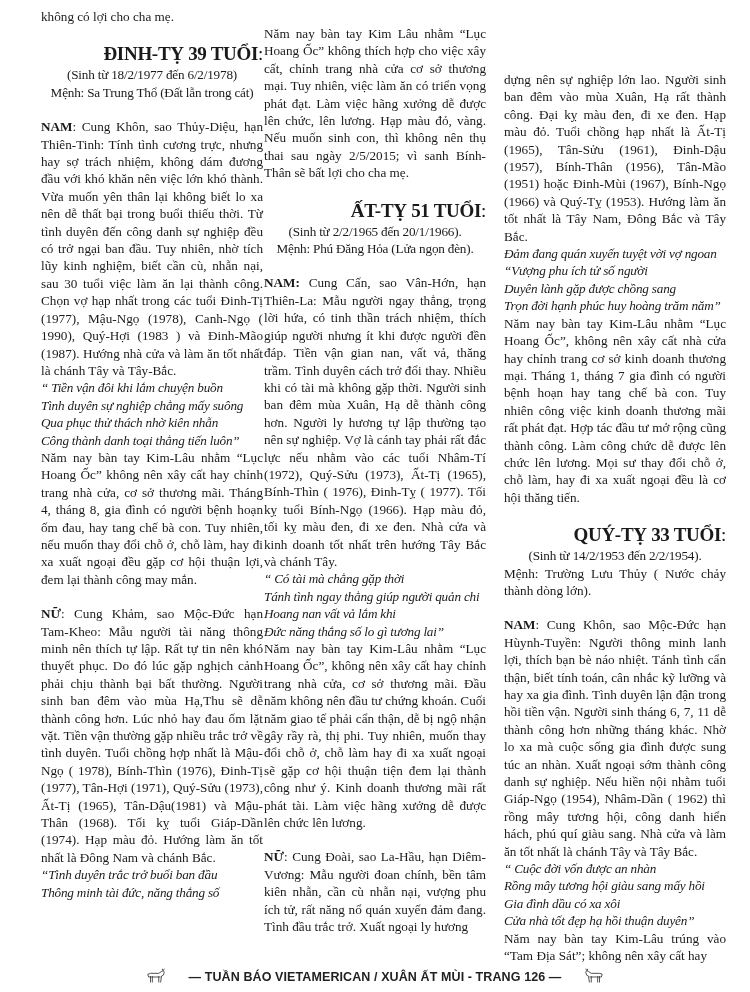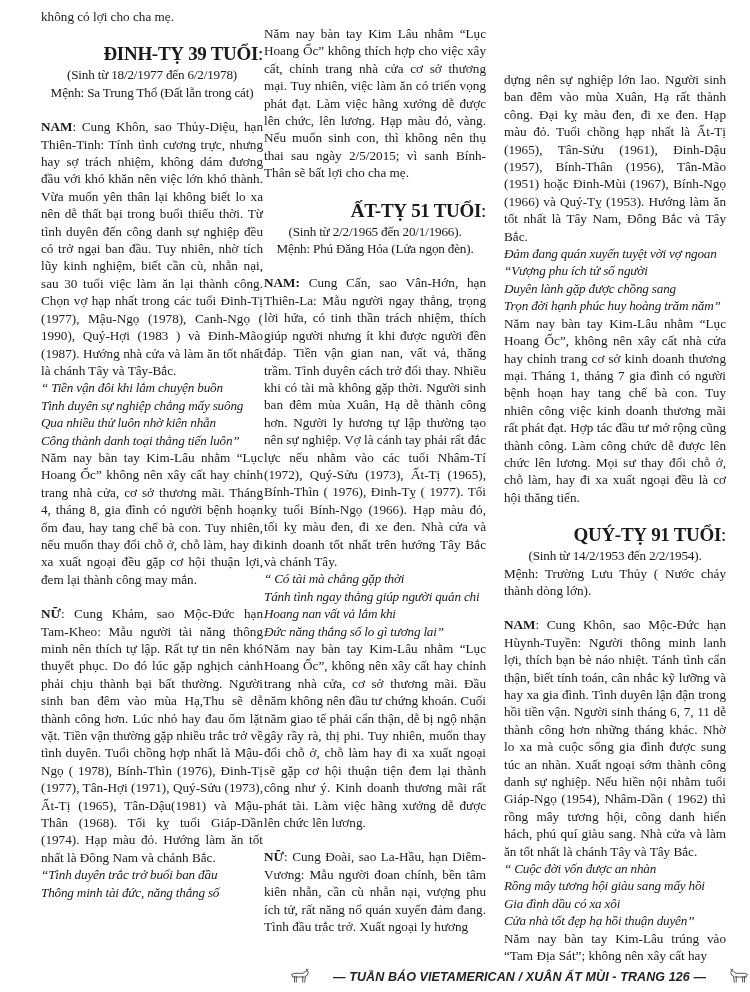--- a/index.html
+++ b/index.html
@@ -21,40 +21,40 @@
   h2.heading {
     margin: 0; font-size: 19px; line-height: 24px; font-weight: bold;
     letter-spacing: -0.3px; text-align: right;
   }
   h2.heading .colon { font-weight: normal; }
   .meta { text-align: center; letter-spacing: -0.2px; }
   .lead { font-weight: bold; }
   .poem { font-style: italic; text-align: left; letter-spacing: -0.2px; }
   .footer {
     position: absolute; left: 0; right: 0; top: 966px; height: 22px;
-    display: flex; justify-content: flex-end; align-items: center; gap: 22px;
+    display: flex; justify-content: center; align-items: center; gap: 22px;
     font-family: "Liberation Sans", "DejaVu Sans", sans-serif;
-    font-weight: bold; font-size: 12.5px; letter-spacing: 0.1px; color: #222; font-style: italic;
+    font-weight: bold; font-size: 12.5px; letter-spacing: 0.1px; color: #222;
   }
   .goat { width: 22px; height: 22px; }
 </style>
 </head>
 <body>
 
 <div class="col col1" style="top:8px;">
   <p>không có lợi cho cha mẹ.</p>
   <div class="gap"></div>
   <h2 class="heading"><span>ĐINH-TỴ 39 TUỔI</span><span class="colon">:</span></h2>
   <p class="meta">(Sinh từ 18/2/1977 đến 6/2/1978)</p>
   <p class="meta">Mệnh: Sa Trung Thổ (Đất lẫn trong cát)</p>
   <div class="gap"></div>
   <p><span class="lead">NAM</span><span>: Cung Khôn, sao Thủy-Diệu, hạn Thiên-Tinh: Tính tình cương trực, nhưng hay sợ trách nhiệm, không dám đương đầu với khó khăn nên việc lớn khó thành. Vừa muốn yên thân lại không biết lo xa nên dễ thất bại trong buổi thiếu thời. Từ tình duyên đến công danh sự nghiệp đều có trở ngại ban đầu. Tuy nhiên, nhờ tích lũy kinh nghiệm, biết cần cù, nhẫn nại, sau 30 tuổi việc làm ăn lại thành công. Chọn vợ hạp nhất trong các tuổi Đinh-Tị (1977), Mậu-Ngọ (1978), Canh-Ngọ ( 1990), Quý-Hợi (1983 ) và Đinh-Mão (1987). Hướng nhà cửa và làm ăn tốt nhất là chánh Tây và Tây-Bắc.</span></p>
   <p class="poem">“ Tiền vận đôi khi lắm chuyện buồn</p>
   <p class="poem">Tình duyên sự nghiệp chẳng mấy suông</p>
-  <p class="poem">Qua nhiều thử luôn nhờ kiên nhẫn</p>
+  <p class="poem">Qua phục thử thách nhờ kiên nhẫn</p>
   <p class="poem">Công thành danh toại thẳng tiến luôn”</p>
   <p>Năm nay bàn tay Kim-Lâu nhằm “Lục Hoang Ốc” không nên xây cất hay chỉnh trang nhà cửa, cơ sở thương mãi. Tháng 4, tháng 8, gia đình có người bệnh hoạn ốm đau, hay tang chế bà con. Tuy nhiên, nếu muốn thay đổi chỗ ở, chỗ làm, hay đi xa xuất ngoại đều gặp cơ hội thuận lợi, đem lại thành công may mắn.</p>
   <div class="gap"></div>
   <p><span class="lead">NỮ</span><span>: Cung Khảm, sao Mộc-Đức hạn Tam-Kheo: Mẫu người tài năng thông minh nên thích tự lập. Rất tự tin nên khó thuyết phục. Do đó lúc gặp nghịch cảnh phải chịu thành bại bất thường. Người sinh ban đêm vào mùa Hạ,Thu sẽ dễ thành công hơn. Lúc nhỏ hay đau ốm lặt vặt. Tiền vận thường gặp nhiều trắc trở về tình duyên. Tuổi chồng hợp nhất là Mậu-Ngọ ( 1978), Bính-Thìn (1976), Đinh-Tị (1977), Tân-Hợi (1971), Quý-Sửu (1973), Ất-Tị (1965), Tân-Dậu(1981) và Mậu-Thân (1968). Tối kỵ tuổi Giáp-Dần (1974). Hạp màu đỏ. Hướng làm ăn tốt nhất là Đông Nam và chánh Bắc.</span></p>
   <p class="poem">“Tình duyên trắc trở buổi ban đầu</p>
   <p class="poem">Thông minh tài đức, năng thắng số</p>
 </div>
 
 <div class="col col2" style="top:25px;">
   <p>Năm nay bàn tay Kim Lâu nhằm “Lục Hoang Ốc”  không thích hợp cho việc xây cất, chỉnh trang nhà cửa cơ sở thương mại. Tuy nhiên, việc làm ăn có triển vọng phát đạt. Làm việc hãng xưởng dễ được lên chức, lên lương. Hạp màu đỏ, vàng. Nếu muốn sinh con, thì không nên thụ thai sau ngày 2/5/2015; vì sanh Bính-Thân sẽ bất lợi cho cha mẹ.</p>
@@ -74,21 +74,21 @@
 </div>
 
 <div class="col col3" style="top:25px;margin-top:46px;">
   <p>dựng nên sự nghiệp lớn lao. Người sinh ban đêm vào mùa Xuân, Hạ rất thành công. Đại kỵ màu đen, đi xe đen. Hạp màu đỏ. Tuổi chồng hạp nhất là Ất-Tị (1965), Tân-Sửu (1961), Đinh-Dậu (1957), Bính-Thân (1956), Tân-Mão (1951) hoặc Đinh-Mùi (1967), Bính-Ngọ (1966) và Quý-Tỵ (1953). Hướng làm ăn tốt nhất là Tây Nam, Đông Bắc và Tây Bắc.</p>
   <p class="poem">Đảm đang quán xuyến tuyệt vời vợ ngoan</p>
   <p class="poem">“Vượng phu ích tử số người</p>
   <p class="poem">Duyên lành gặp được chồng sang</p>
   <p class="poem" style="text-align:justify;">Trọn đời hạnh phúc huy hoàng trăm năm”</p>
   <p>Năm nay bàn tay Kim-Lâu nhằm “Lục Hoang Ốc”, không nên xây cất nhà cửa hay chỉnh trang cơ sở kinh doanh thương mại. Tháng 1, tháng 7 gia đình có người bệnh hoạn hay tang chế bà con. Tuy nhiên công việc kinh doanh thương mãi rất phát đạt. Hợp tác đầu tư mở rộng cũng thành công. Làm công chức  dễ được lên chức lên lương. Mọi sư thay đổi chỗ ở, chỗ làm, hay đi xa xuất ngoại đều là cơ hội thăng tiến.</p>
   <div class="gap"></div>
-  <h2 class="heading"><span>QUÝ-TỴ 91 TUỔI</span><span class="colon">:</span></h2>
+  <h2 class="heading"><span>QUÝ-TỴ 33 TUỔI</span><span class="colon">:</span></h2>
   <p class="meta">(Sinh từ 14/2/1953 đến 2/2/1954).</p>
   <p>Mệnh: Trường Lưu Thủy ( Nước chảy thành dòng lớn).</p>
   <div class="gap"></div>
   <p><span class="lead">NAM</span><span>: Cung Khôn, sao Mộc-Đức hạn Hùynh-Tuyền: Người thông minh lanh lợi, thích bạn bè náo nhiệt. Tánh tình cẩn thận, biết tính toán, cân nhắc kỹ lưỡng và hay xa gia đình. Tình duyên lận đận trong hồi tiền vận. Người sinh tháng 6, 7, 11 dễ thành công hơn những tháng khác. Nhờ lo xa mà cuộc sống gia đình được sung túc an nhàn. Xuất ngoại sớm thành công danh sự nghiệp. Nếu hiền nội nhằm tuổi Giáp-Ngọ (1954), Nhâm-Dần ( 1962) thì rồng mây tương hội, công danh hiển hách, phú quí giàu sang. Nhà cửa và làm ăn tốt nhất là chánh Tây và Tây Bắc.</span></p>
   <p class="poem">“ Cuộc đời vốn được an nhàn</p>
   <p class="poem">Rồng mây tương hội giàu sang mấy hồi</p>
   <p class="poem">Gia đình dầu có xa xôi</p>
   <p class="poem">Cửa nhà tốt đẹp hạ hồi thuận duyên”</p>
   <p>Năm nay bàn tay Kim-Lâu trúng vào “Tam Địa Sát”; không nên xây cất  hay</p>
 </div>

